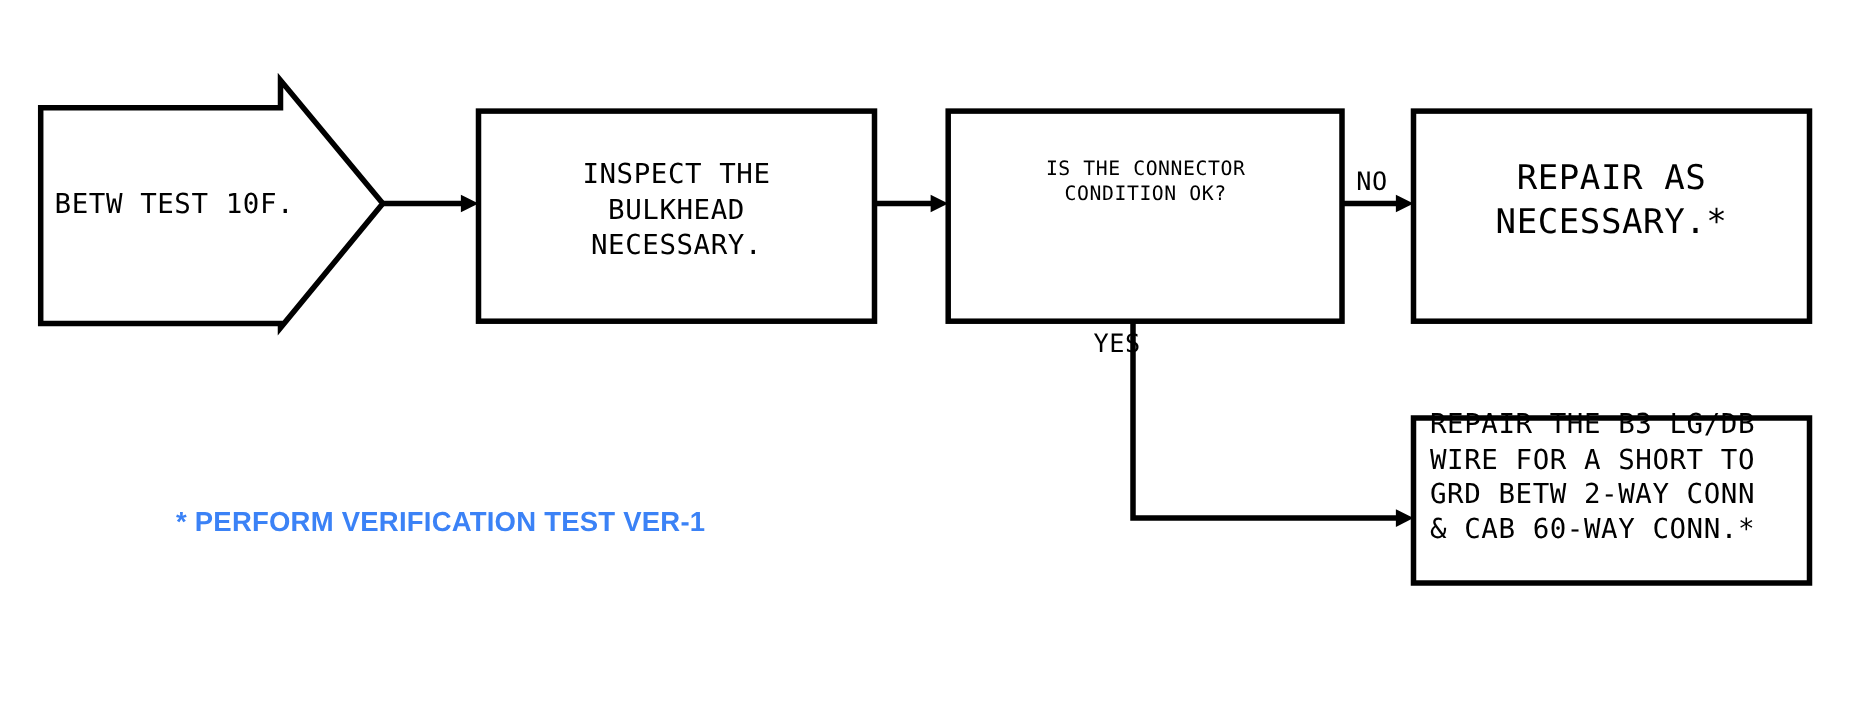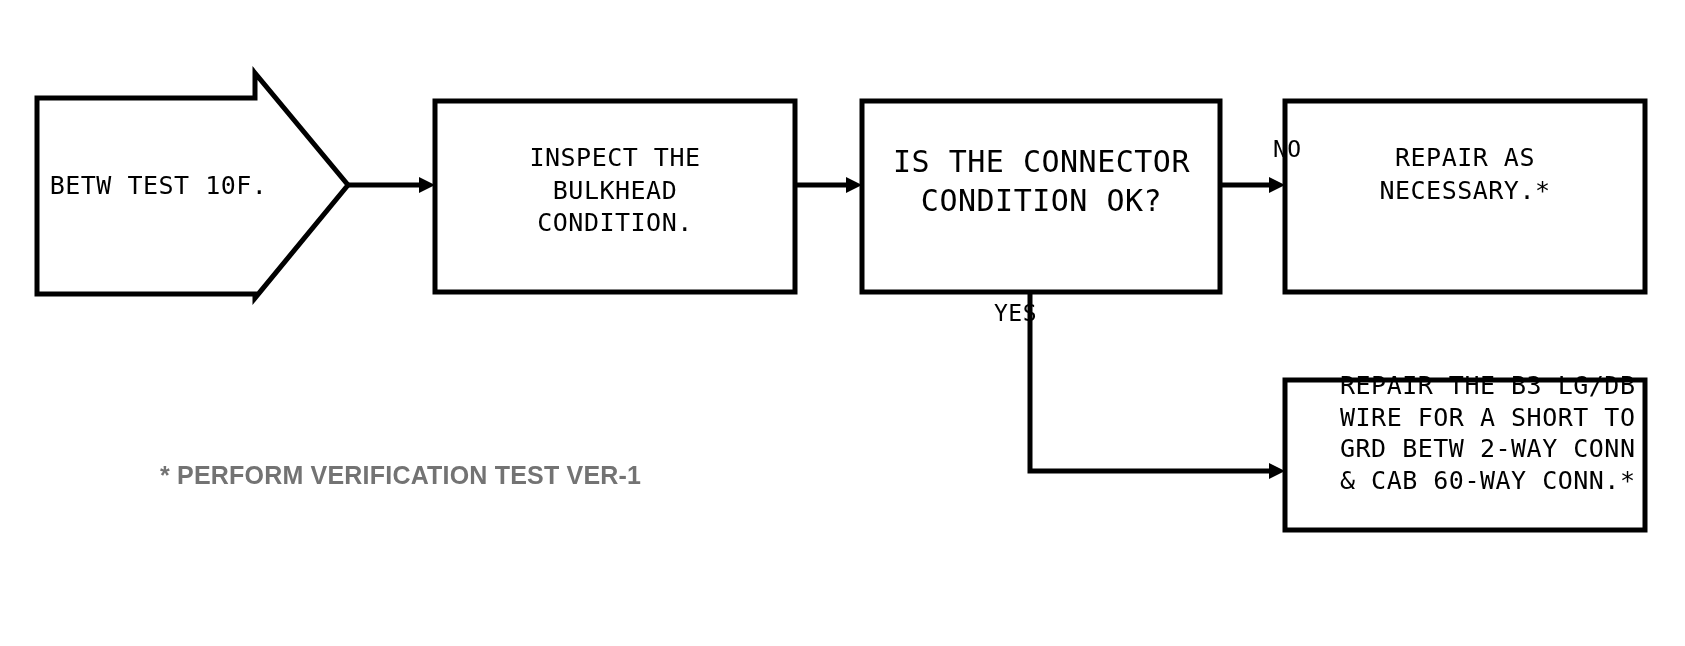--- a/index.html
+++ b/index.html
@@ -55,31 +55,31 @@
     font-family: "DejaVu Sans Mono", monospace;
     color: #000000;
     font-size: 23px;
     letter-spacing: 0.5px;
     white-space: pre;
   }
   .footnote {
     position: absolute;
     font-family: "Liberation Sans", sans-serif;
     font-weight: bold;
-    color: #737373;
+    color: #3b82f6;
     font-size: 25px;
     letter-spacing: 0.2px;
     white-space: pre;
   }
   #t-start   { left: 37px;   top: 170px; width: 243px; font-size: 25px; }
   #t-inspect { left: 436px;  top: 142px; width: 358px; font-size: 25px; }
-  #t-cond    { left: 863px;  top: 142px; width: 357px; font-size: 30px; }
-  #t-repair  { left: 1286px; top: 142px; width: 358px; font-size: 25px; }
-  #t-wire    { left: 1340px; top: 370px; width: 340px; font-size: 25px; text-align: left; line-height: 1.26; }
-  #lbl-no    { left: 1233px; top: 136px; margin-left: 40px; }
+  #t-cond    { left: 863px;  top: 142px; width: 357px; font-size: 18px; }
+  #t-repair  { left: 1286px; top: 142px; width: 358px; font-size: 31px; }
+  #t-wire    { left: 1300px; top: 370px; width: 340px; font-size: 25px; text-align: left; line-height: 1.26; }
+  #lbl-no    { left: 1233px; top: 153px; }
   #lbl-yes   { left: 994px; top: 300px; }
   #footnote1 { left: 160px;  top: 461px; }
 </style>
 </head>
 <body>
 
 <div id="page">
 
   <svg id="flow" viewBox="0 0 1685 646">
 
@@ -104,21 +104,21 @@
     <polygon class="arrowhead" points="1285,471 1269,463 1269,479"></polygon>
 
     <rect class="shape" x="1285" y="380" width="360" height="150"></rect>
 
   </svg>
 
   <div class="box-text" id="t-start">BETW TEST 10F.</div>
 
   <div class="box-text" id="t-inspect">INSPECT THE
 BULKHEAD
-CONDITION.</div>
+NECESSARY.</div>
 
   <div class="box-text" id="t-cond">IS THE CONNECTOR
 CONDITION OK?</div>
 
   <div class="box-text" id="t-repair">REPAIR AS
 NECESSARY.*</div>
 
   <div class="box-text" id="t-wire">REPAIR THE B3 LG/DB
 WIRE FOR A SHORT TO
 GRD BETW 2-WAY CONN

